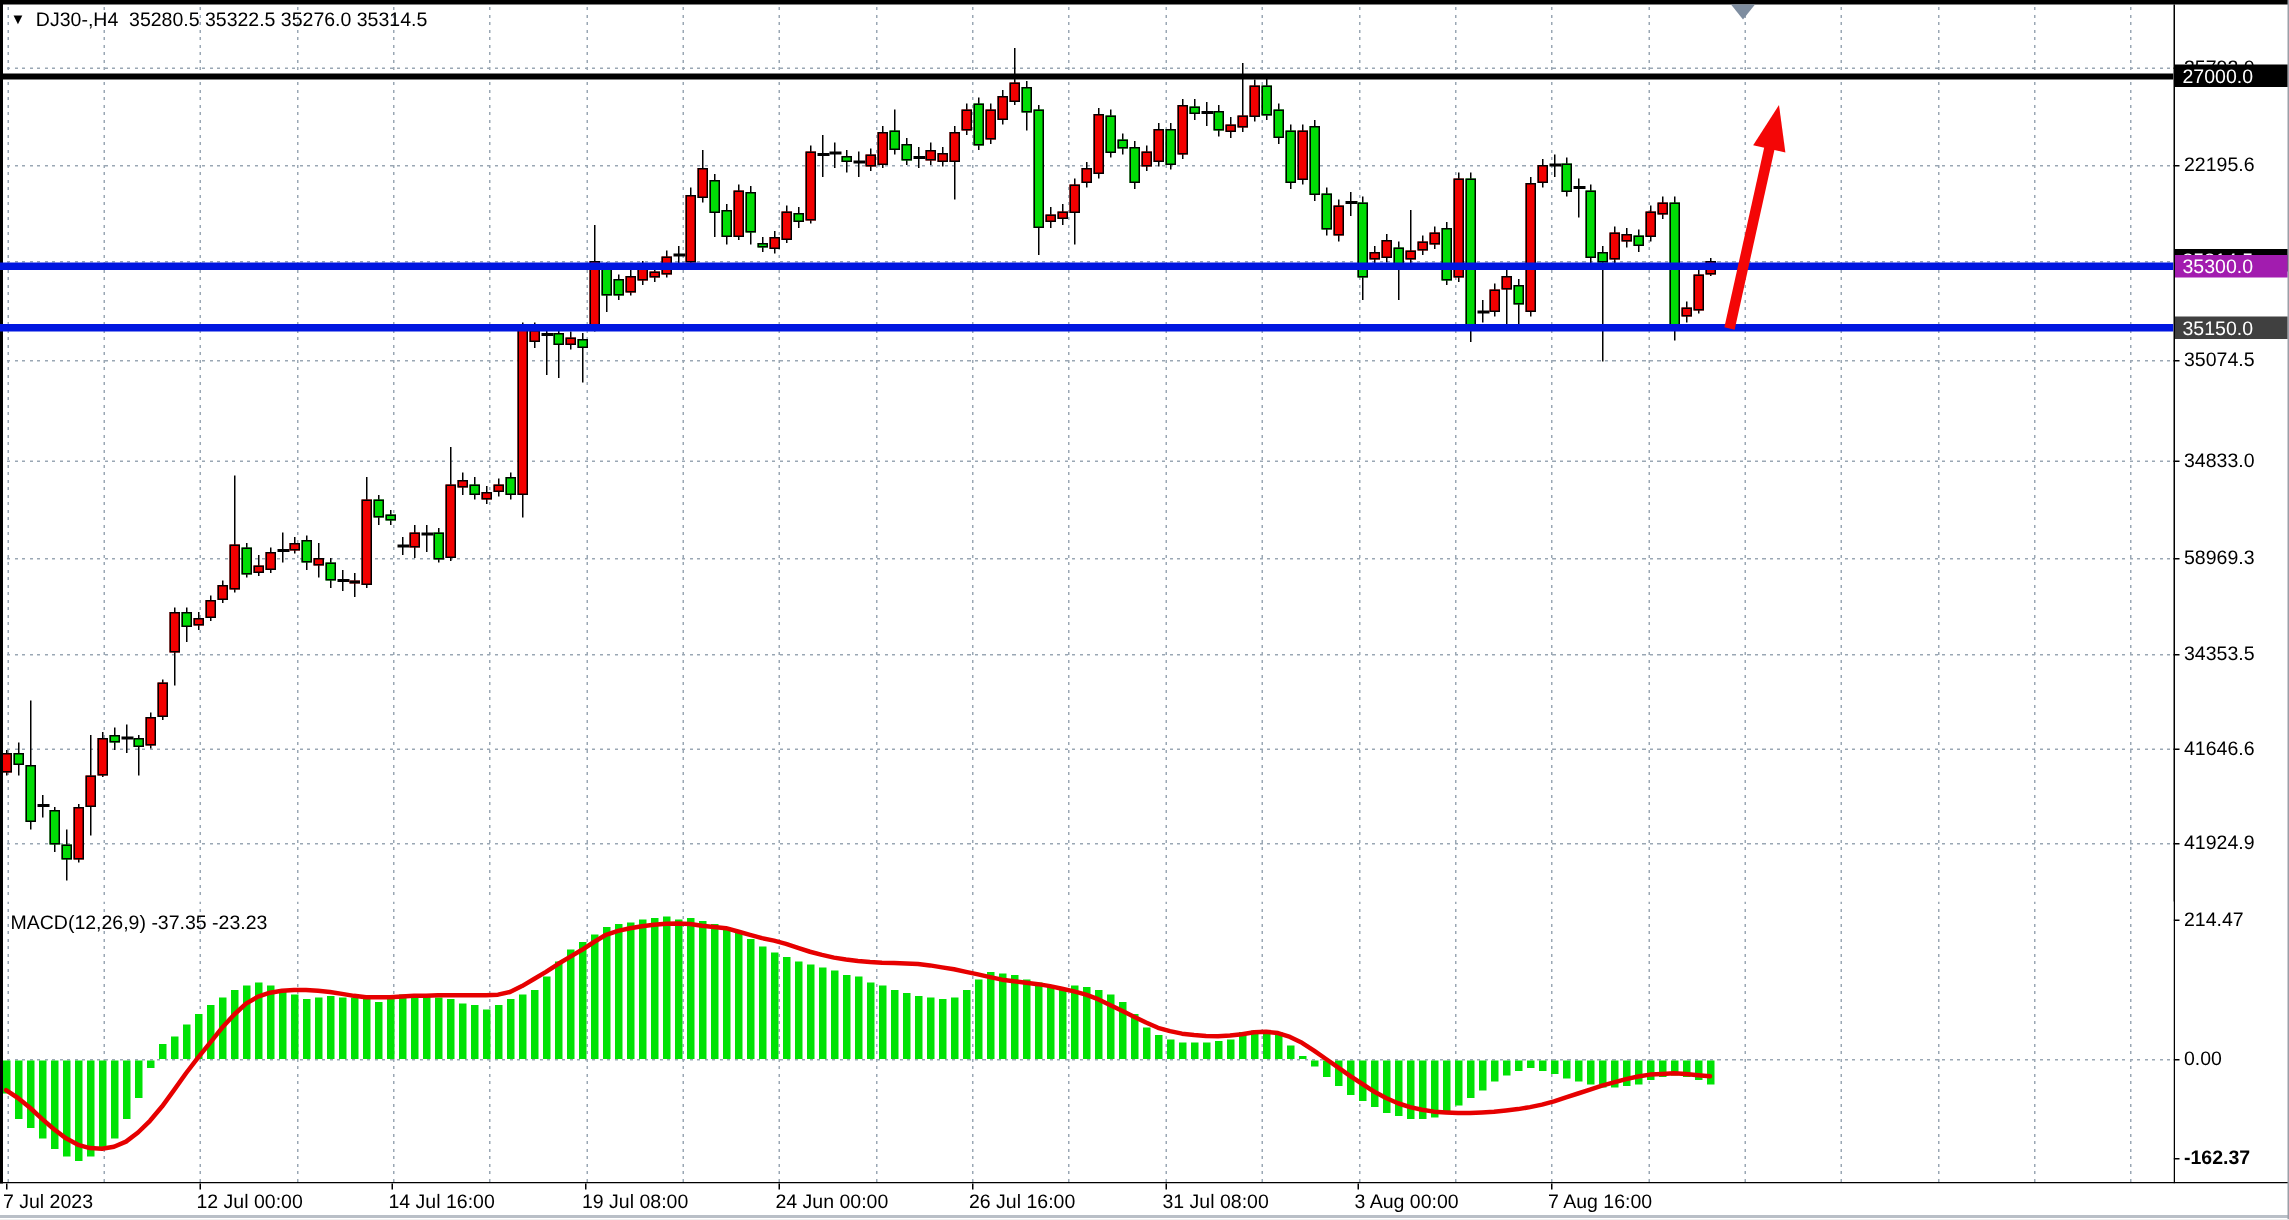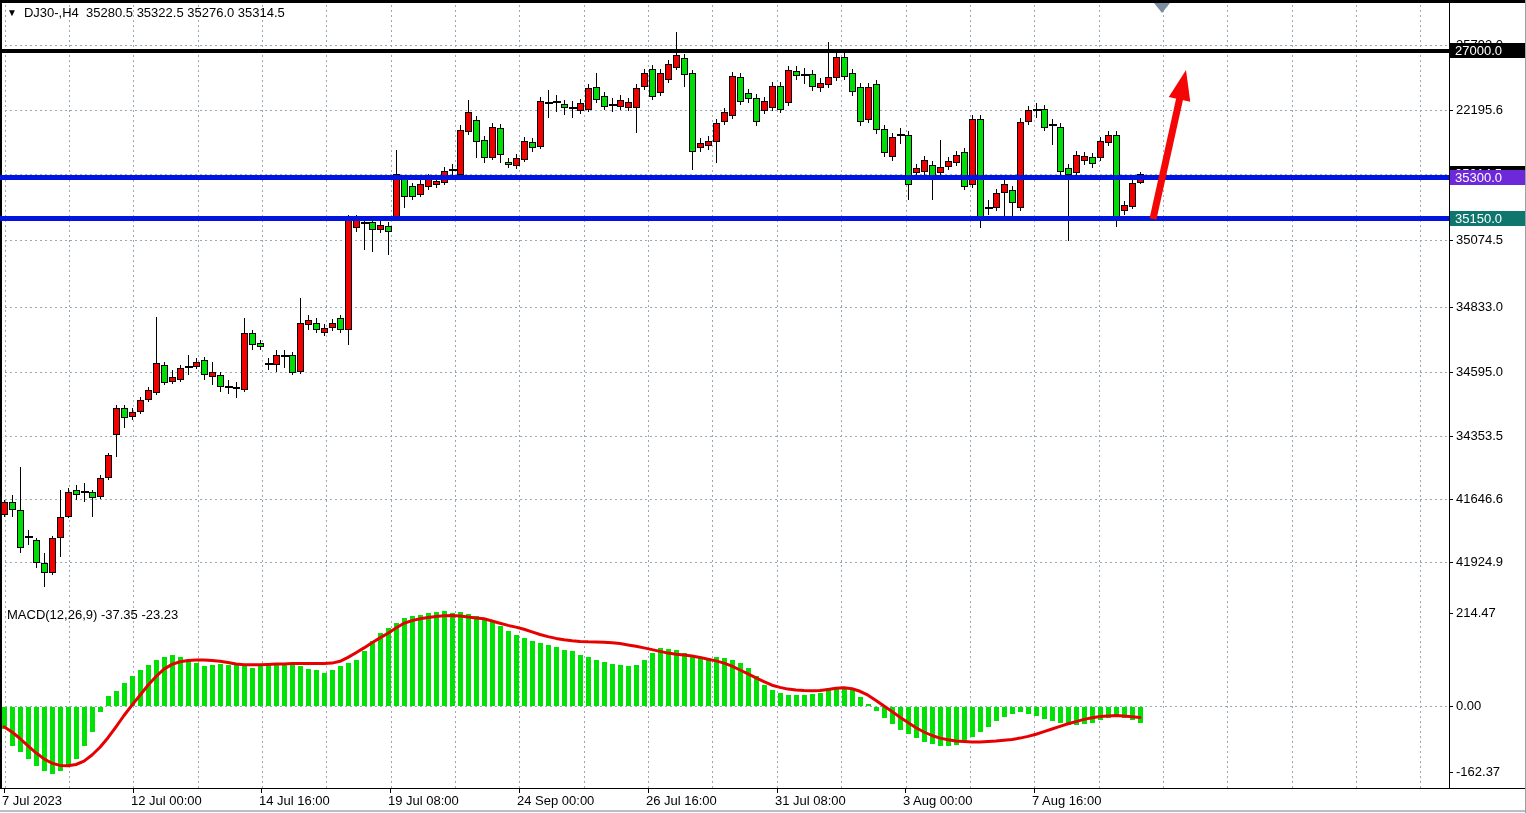--- a/index.html
+++ b/index.html
@@ -364,37 +364,37 @@
   <div id="price-axis" class="abs" style="left:1449px;top:0;width:77px;height:789px;background:#fff;">
       <div class="ptick" style="top:45px;"></div>
       <div class="plabel" style="top:38px;">35792.0</div>
       <div class="ptick" style="top:110px;"></div>
       <div class="plabel" style="top:103px;">22195.6</div>
       <div class="ptick" style="top:240px;"></div>
       <div class="plabel" style="top:233px;">35074.5</div>
       <div class="ptick" style="top:307px;"></div>
       <div class="plabel" style="top:300px;">34833.0</div>
       <div class="ptick" style="top:372px;"></div>
-      <div class="plabel" style="top:365px;">34595.0</div>
+      <div class="plabel" style="top:365px;">58969.3</div>
       <div class="ptick" style="top:435.5px;"></div>
       <div class="plabel" style="top:428.5px;">34353.5</div>
       <div class="ptick" style="top:498.5px;"></div>
       <div class="plabel" style="top:491.5px;">41646.6</div>
       <div class="ptick" style="top:562px;"></div>
       <div class="plabel" style="top:555px;">41924.9</div>
       <div class="badge" style="top:166.20966872422437px;background:#000000;z-index:1;">35314.5</div>
       <div class="badge" style="top:43.430078977870025px;background:#000000;z-index:2;">27000.0</div>
-      <div class="badge" style="top:170.1181298687296px;background:#6d28d9;z-index:2;">35300.0</div>
-      <div class="badge" style="top:210.55048653602523px;background:#0f766e;z-index:2;">35150.0</div>
+      <div class="badge" style="top:170.1181298687296px;background:#a21caf;z-index:2;">35300.0</div>
+      <div class="badge" style="top:210.55048653602523px;background:#404040;z-index:2;">35150.0</div>
       <div class="ptick" style="top:613px;"></div>
       <div class="plabel" style="top:606px;">214.47</div>
       <div class="ptick" style="top:706px;"></div>
       <div class="plabel" style="top:699px;">0.00</div>
       <div class="ptick" style="top:772px;"></div>
-      <div class="plabel" style="top:765px;">-162.37</div>
+      <div class="plabel" style="top:765px;font-weight:bold;">-162.37</div>
       <div style="position:absolute;left:0;top:0;width:1px;height:789px;background:#000;"></div>
     </div>
 
   <div class="abs" style="left:0;top:597.5;width:1526px;height:3px;background:#000;box-sizing:border-box;border-top:1px solid #000;border-bottom:1px solid #000;background:#fff;"></div>
 
   <div id="macd-plot" class="abs" style="left:0;top:601px;width:1449px;height:187px;background:#fff;overflow:hidden;">
       <div class="vgrid" style="left:4.6px;top:0;height:187px;"></div>
       <div class="vgrid" style="left:68.95px;top:0;height:187px;"></div>
       <div class="vgrid" style="left:133.3px;top:0;height:187px;"></div>
       <div class="vgrid" style="left:197.65px;top:0;height:187px;"></div>
@@ -571,21 +571,21 @@
   <div id="time-axis" class="abs" style="left:0;top:789px;width:1526px;height:22px;background:#fff;">
       <div class="ttick" style="left:4px;"></div>
       <div class="tlabel" style="left:2px;">7 Jul 2023</div>
       <div class="ttick" style="left:133px;"></div>
       <div class="tlabel" style="left:131px;">12 Jul 00:00</div>
       <div class="ttick" style="left:261px;"></div>
       <div class="tlabel" style="left:259px;">14 Jul 16:00</div>
       <div class="ttick" style="left:390px;"></div>
       <div class="tlabel" style="left:388px;">19 Jul 08:00</div>
       <div class="ttick" style="left:519px;"></div>
-      <div class="tlabel" style="left:517px;">24 Sep 00:00</div>
+      <div class="tlabel" style="left:517px;">24 Jun 00:00</div>
       <div class="ttick" style="left:648px;"></div>
       <div class="tlabel" style="left:646px;">26 Jul 16:00</div>
       <div class="ttick" style="left:777px;"></div>
       <div class="tlabel" style="left:775px;">31 Jul 08:00</div>
       <div class="ttick" style="left:905px;"></div>
       <div class="tlabel" style="left:903px;">3 Aug 00:00</div>
       <div class="ttick" style="left:1034px;"></div>
       <div class="tlabel" style="left:1032px;">7 Aug 16:00</div>
     </div>
 

